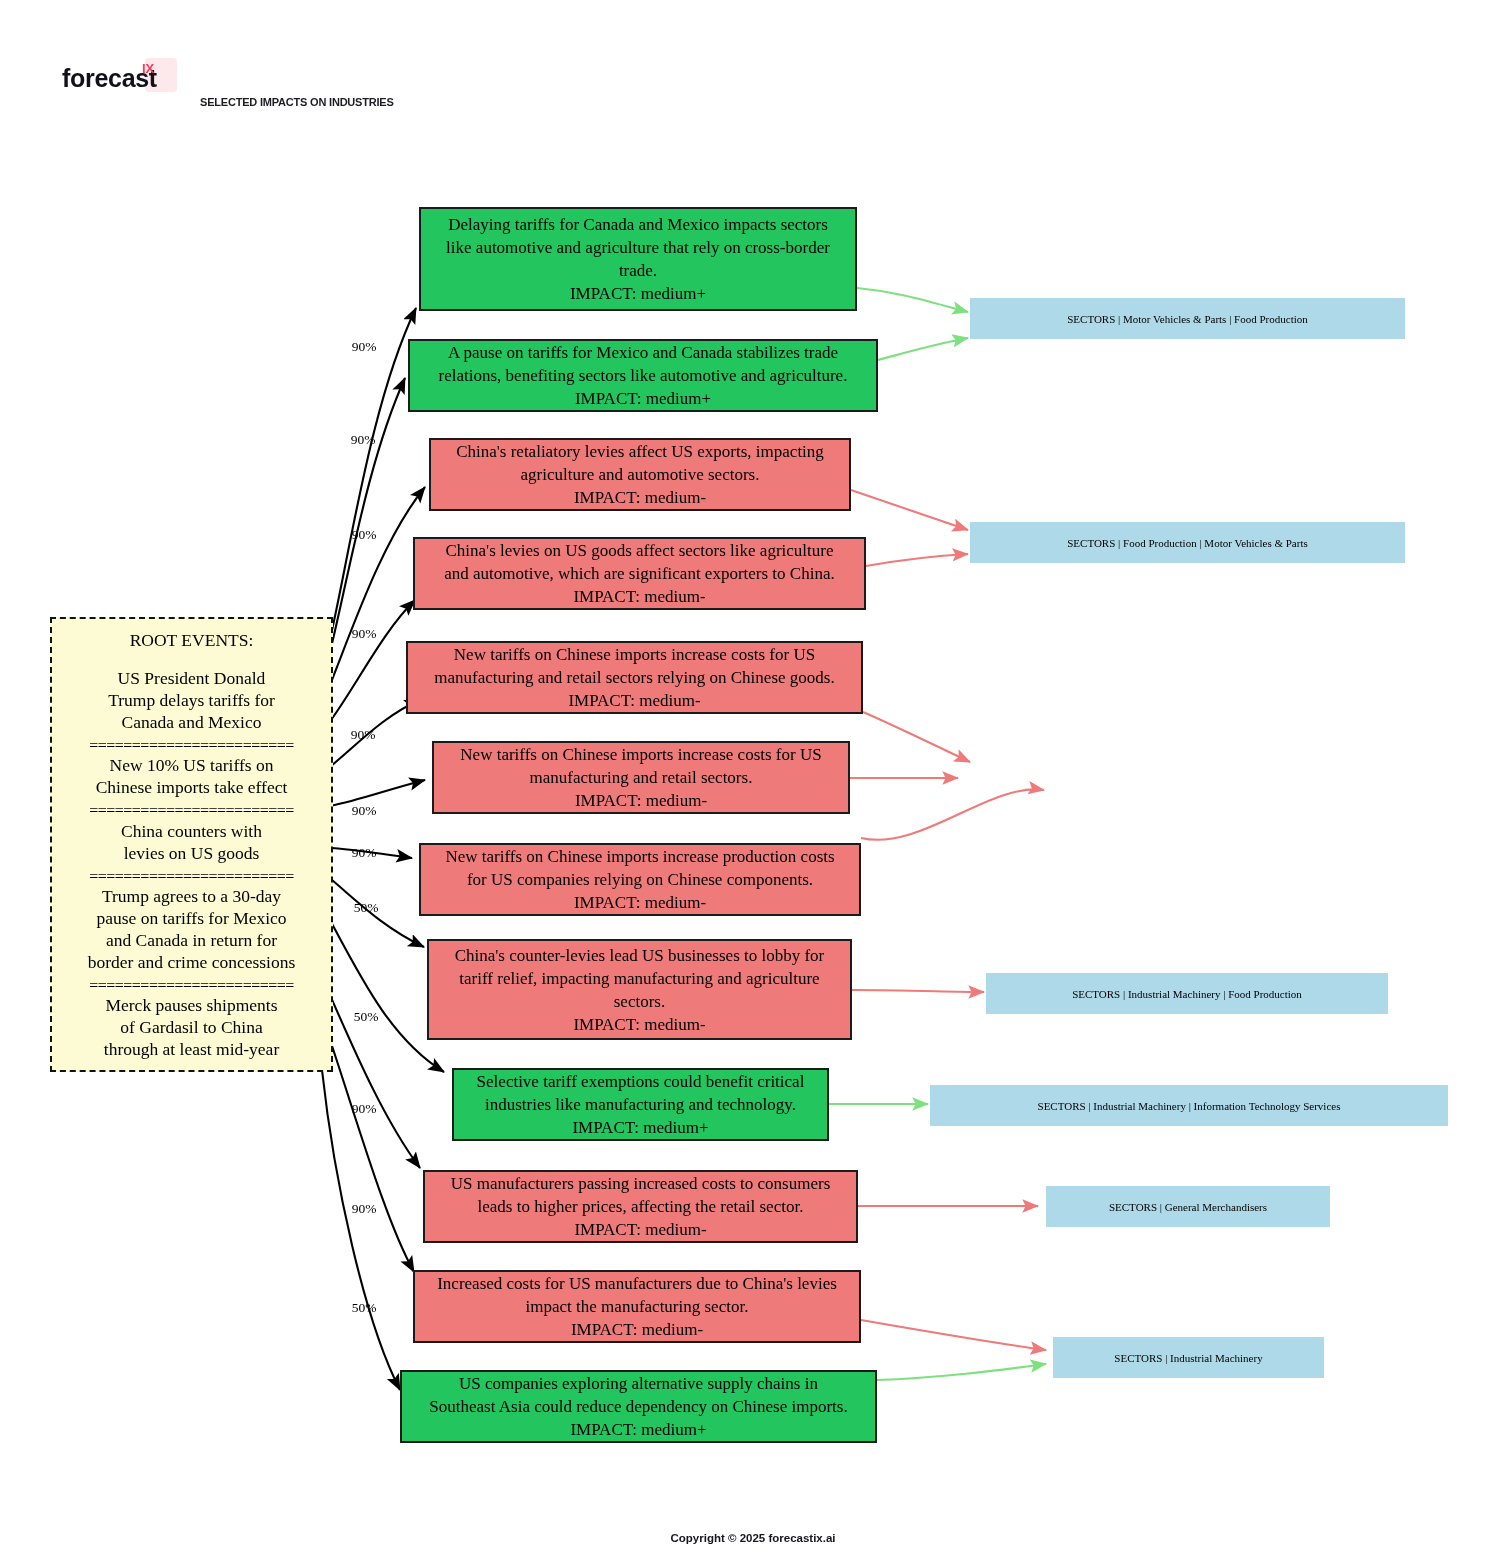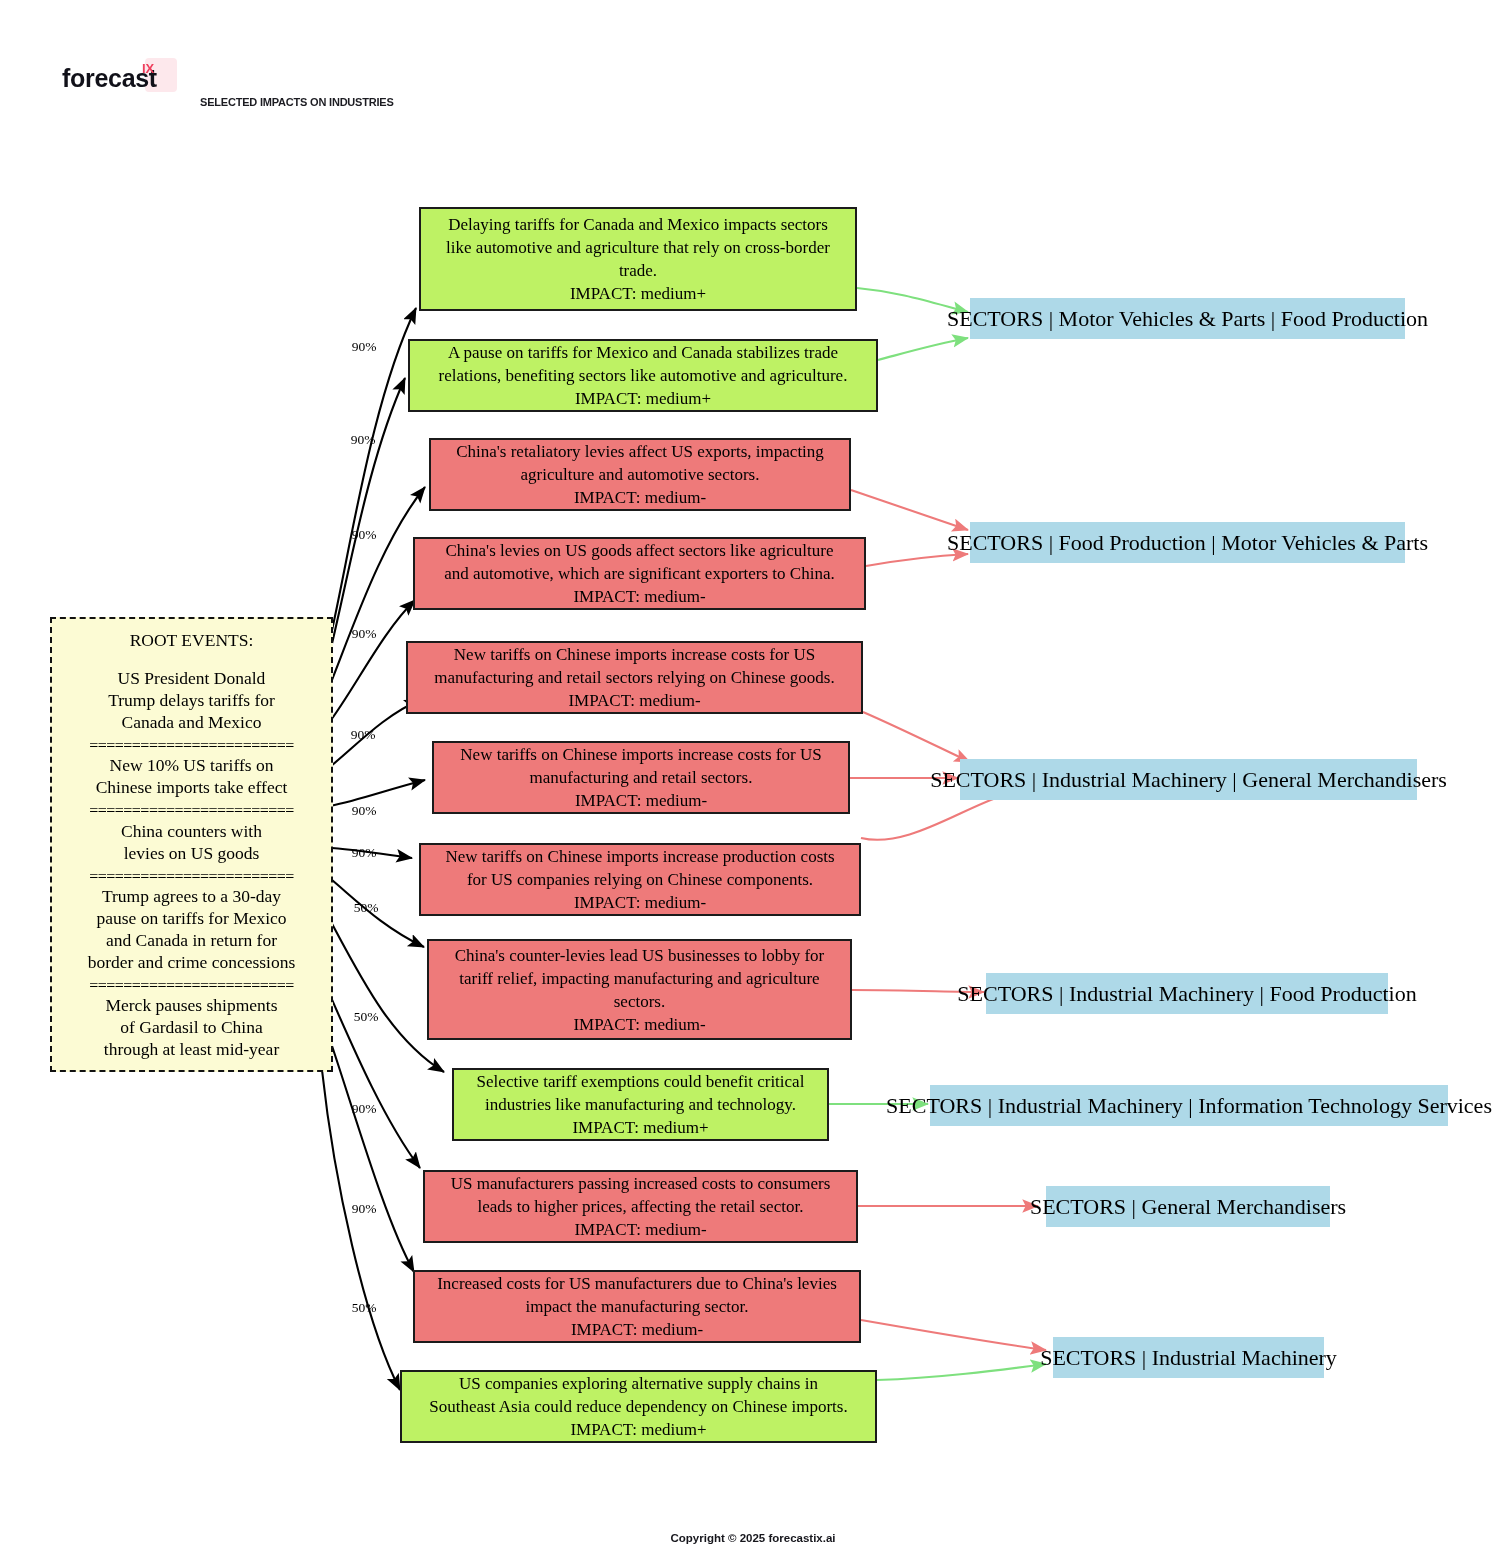--- a/index.html
+++ b/index.html
@@ -122,27 +122,27 @@
   }
   .root-item { white-space: pre-line; }
 
   .node-effect {
     border: 2px solid #1b1b1b;
     font-size: 17px;
     line-height: 23px;
     padding: 6px 10px;
     white-space: pre-line;
   }
-  .node-effect.pos { background: #bef264; }
+  .node-effect.pos { background: #22c55e; }
   .node-effect.neg { background: #ee7a7a; }
 
   .node-sector {
     background: #aed9e8;
     border: 0;
-    font-size: 22px;
+    font-size: 11px;
     line-height: 22px;
     padding: 6px 14px;
     white-space: nowrap;
   }
 
   .edge-label {
     position: absolute;
     font-family: "Liberation Serif", serif;
     font-size: 13.5px;
     color: #000;
@@ -289,21 +289,20 @@
 IMPACT: medium-</div>
 
     <div class="node node-effect pos" style="left:400px; top:1370px; width:477px; height:73px;">US companies exploring alternative supply chains in
 Southeast Asia could reduce dependency on Chinese imports.
 IMPACT: medium+</div>
 
     <div class="node node-sector" style="left:970px; top:298px; width:435px; height:41px;">SECTORS | Motor Vehicles &amp; Parts | Food Production</div>
 
     <div class="node node-sector" style="left:970px; top:522px; width:435px; height:41px;">SECTORS | Food Production | Motor Vehicles &amp; Parts</div>
 
-    <div class="node node-sector" style="left:960px; top:759px; width:457px; height:41px;">SECTORS | Industrial Machinery | General Merchandisers</div>
 
     <div class="node node-sector" style="left:986px; top:973px; width:402px; height:41px;">SECTORS | Industrial Machinery | Food Production</div>
 
     <div class="node node-sector" style="left:930px; top:1085px; width:518px; height:41px;">SECTORS | Industrial Machinery | Information Technology Services</div>
 
     <div class="node node-sector" style="left:1046px; top:1186px; width:284px; height:41px;">SECTORS | General Merchandisers</div>
 
     <div class="node node-sector" style="left:1053px; top:1337px; width:271px; height:41px;">SECTORS | Industrial Machinery</div>
 
     <div class="edge-label" style="left:364px; top:347px;">90%</div>

